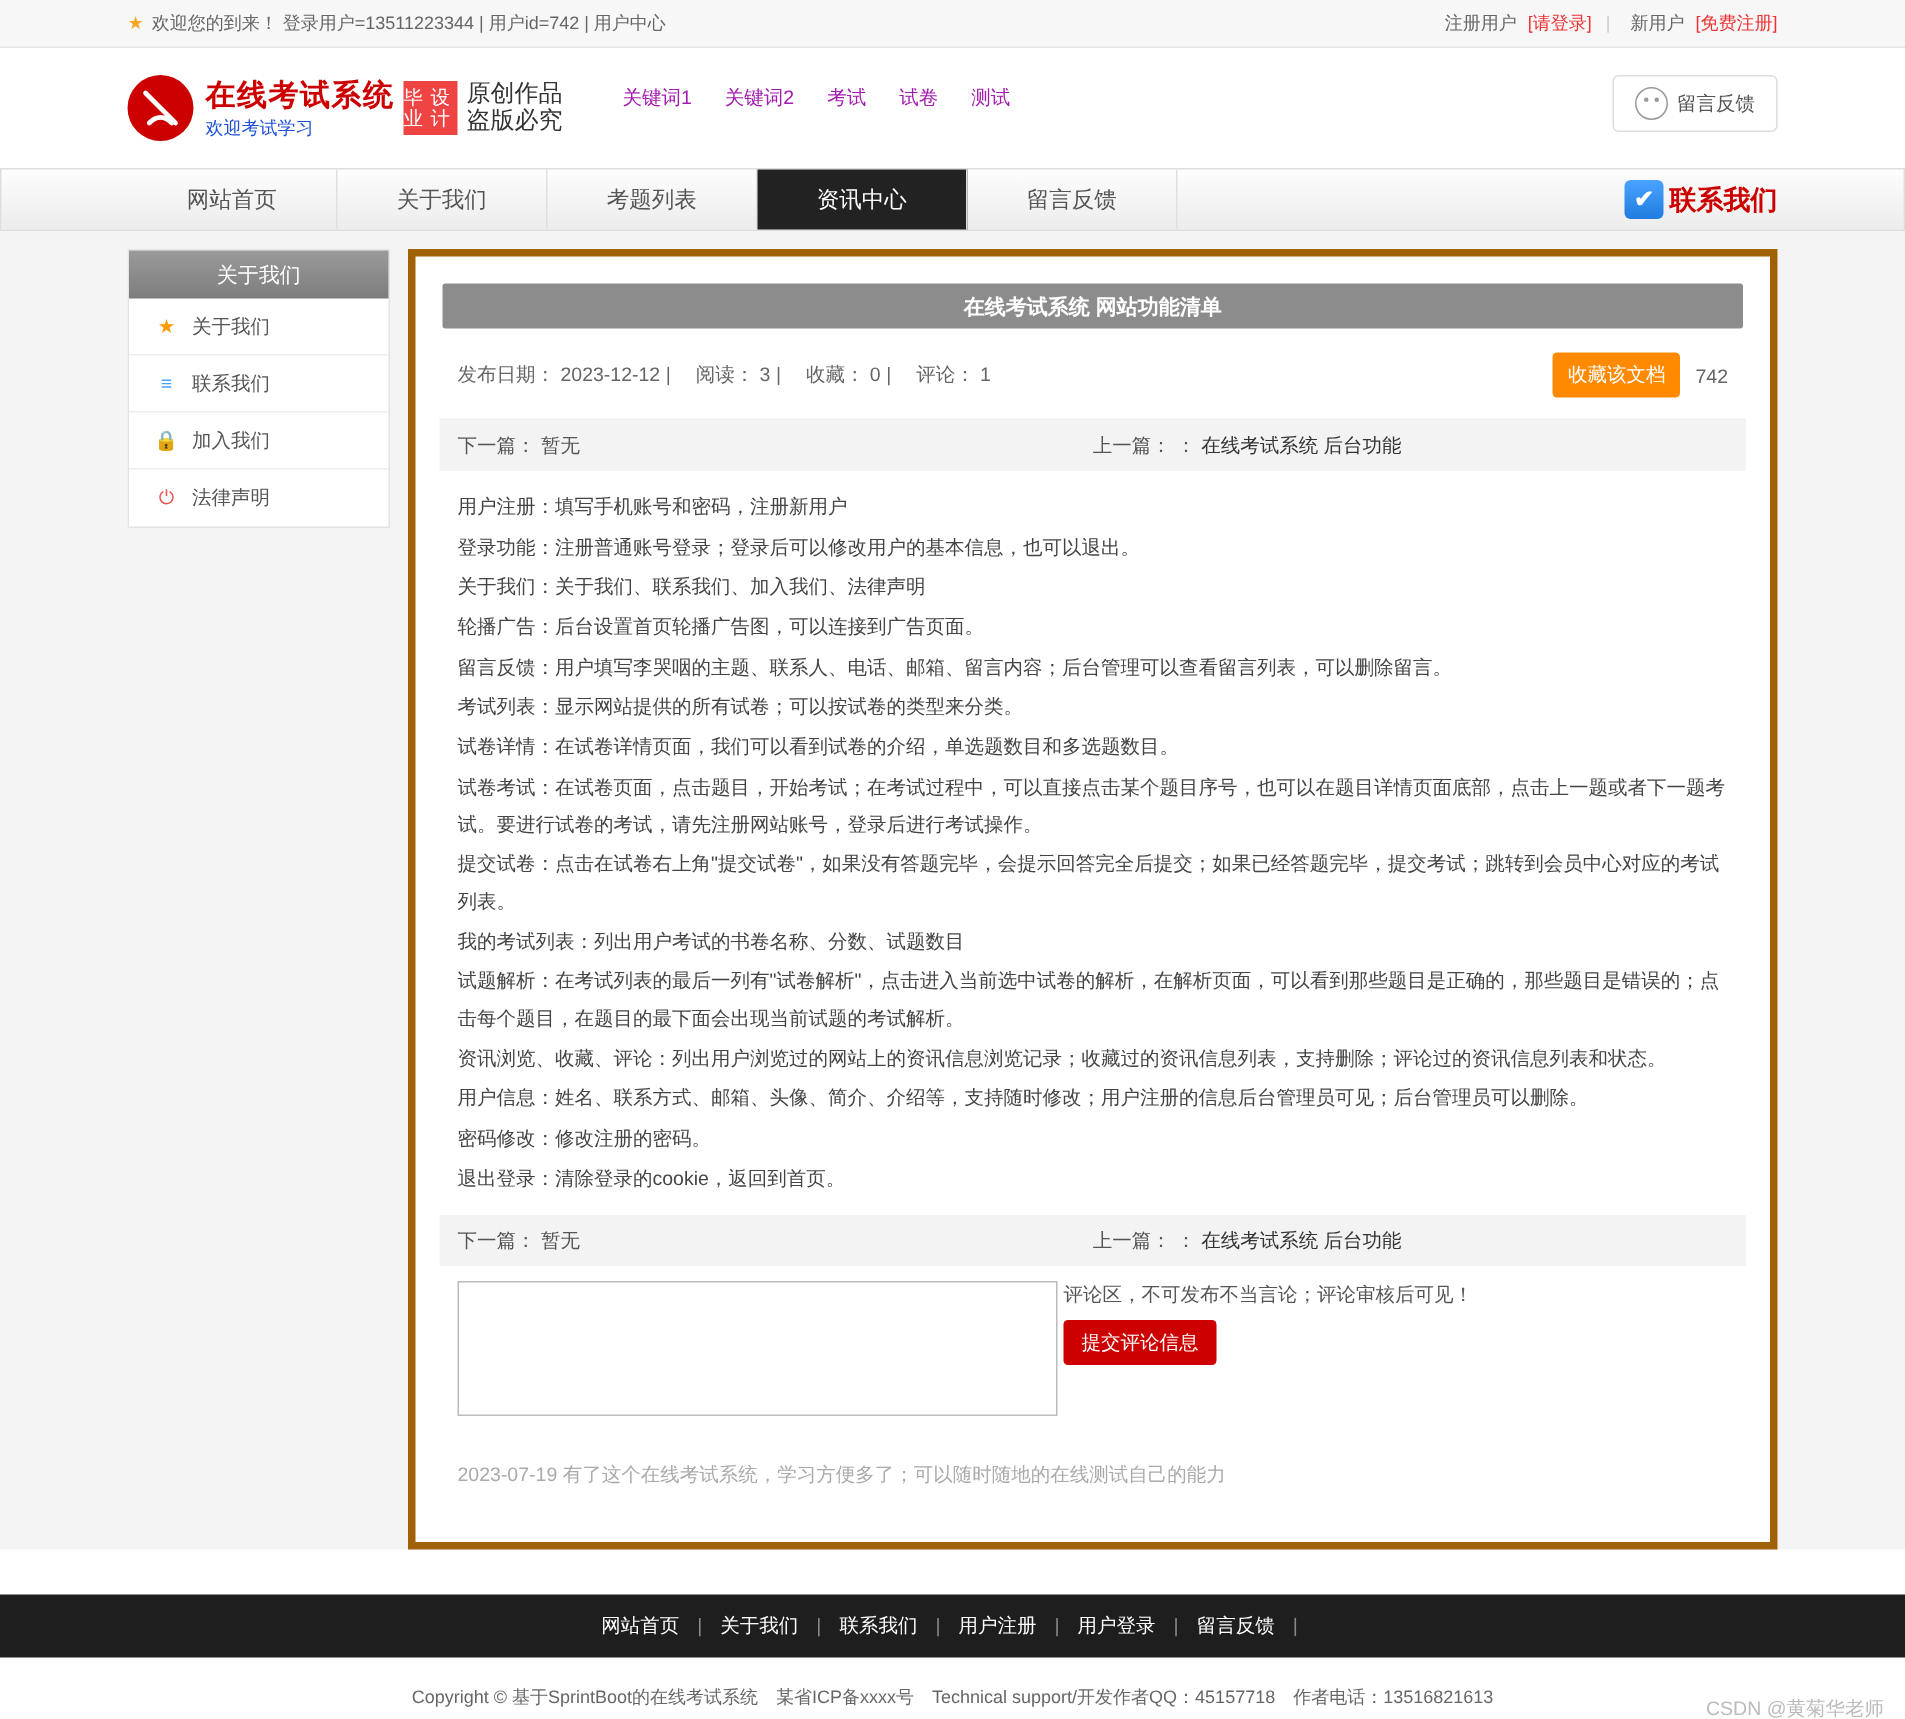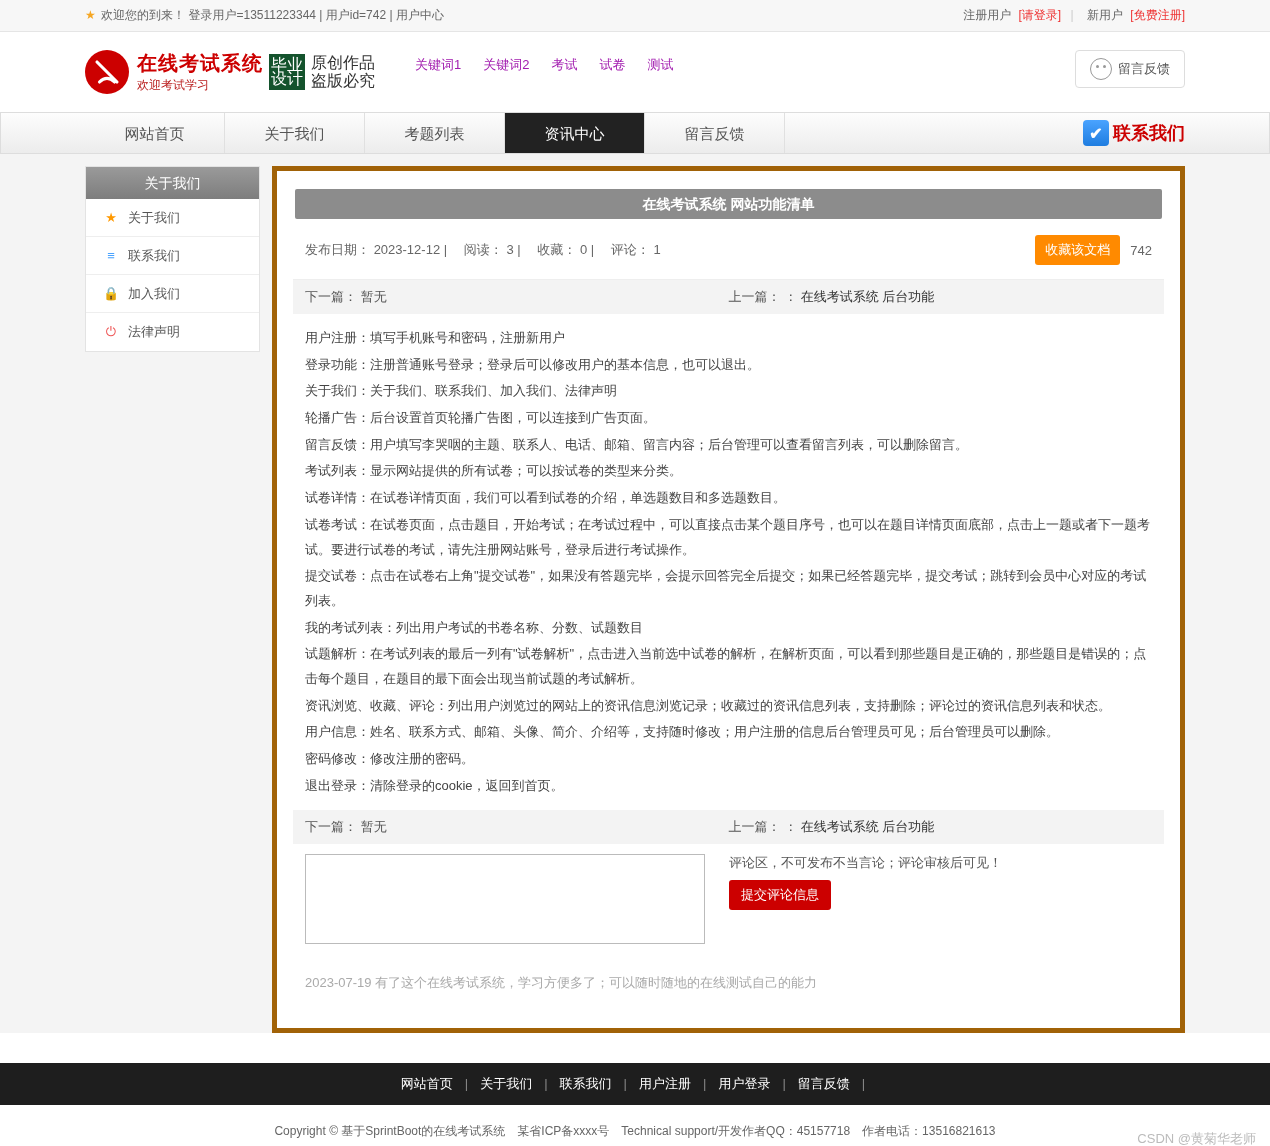--- a/index.html
+++ b/index.html
@@ -15,22 +15,22 @@
 .topbar .red { color:#e33; }
 .star-icon { color:#f5a623; margin-right:2px; }
 
 
 .header { padding:18px 0; }
 .header .container { display:flex; }
 .logo-block { display:flex; align-items:center; width:330px; }
 .logo-circle { width:44px; height:44px; border-radius:50%; background:#c00; display:flex; align-items:center; justify-content:center; margin-right:8px; }
 .logo-circle svg { width:30px; height:30px; }
 .logo-text .t1 { color:#c00; font-size:20px; font-weight:bold; letter-spacing:1px; }
-.logo-text .t2 { color:#b91c1c; font-size:12px; }
-.grad-badge { margin-left:6px; width:36px; height:36px; background:#14532d; color:#fff; font-size:16px; display:flex; align-items:center; justify-content:center; flex-direction:column; line-height:14px; }
+.logo-text .t2 { color:#1d4ed8; font-size:12px; }
+.grad-badge { margin-left:6px; width:36px; height:36px; background:#ef4444; color:#fff; font-size:13px; display:flex; align-items:center; justify-content:center; flex-direction:row; line-height:14px; }
 .script-text { margin-left:6px; font-family:Liberation Sans, sans-serif; font-size:16px; line-height:18px; }
 
 .search-block { flex:1; }
 .search-form { display:flex; }
 .search-input { flex:1; height:36px; border:2px solid #c00; padding:0 10px; outline:none; font-size:13px; }
 .search-btn { width:56px; height:36px; background:#c00; color:#fff; border:none; font-size:15px; cursor:pointer; }
 .keywords { margin-top:6px; font-size:13px; color:#a21caf; }
 .keywords span { margin-right:22px; cursor:pointer; }
 
 .feedback-btn { margin-left:40px; width:110px; height:38px; border:1px solid #ddd; border-radius:4px; display:flex; align-items:center; justify-content:center; color:#555; gap:6px; }
@@ -65,21 +65,21 @@
 .fav-count { color:#666; }
 
 .prev-next { background:#f3f3f3; padding:8px 12px; display:flex; font-size:13px; color:#555; }
 .prev-next .pn { flex:1; }
 .prev-next .pn a { color:#333; }
 
 .article-body { padding:10px 12px; font-size:13px; color:#444; line-height:1.9; }
 .article-body p { margin:2px 0; }
 
 .comment-area { padding:10px 12px 20px; }
-.comment-flex { display:flex; gap:24px; align-items:flex-start; }
+.comment-flex { display:flex; gap:4px; align-items:flex-start; }
 .comment-box { width:400px; height:90px; border:1px solid #bbb; resize:none; padding:6px; font-size:13px; }
 .comment-right { font-size:13px; color:#555; }
 .submit-btn { margin-top:8px; background:#c00; color:#fff; border:none; border-radius:3px; padding:6px 12px; font-size:13px; cursor:pointer; }
 .old-comment { margin-top:30px; color:#aaa; font-size:13px; }
 
 
 .foot-nav { background:#1e1e1e; color:#fff; margin-top:30px; padding:12px 0; text-align:center; font-size:13px; }
 .foot-nav a { color:#fff; margin:0 4px; }
 .foot-nav .sep { color:#888; margin:0 8px; }
 .foot-info { text-align:center; color:#666; font-size:12px; padding:18px 0; position:relative; }

